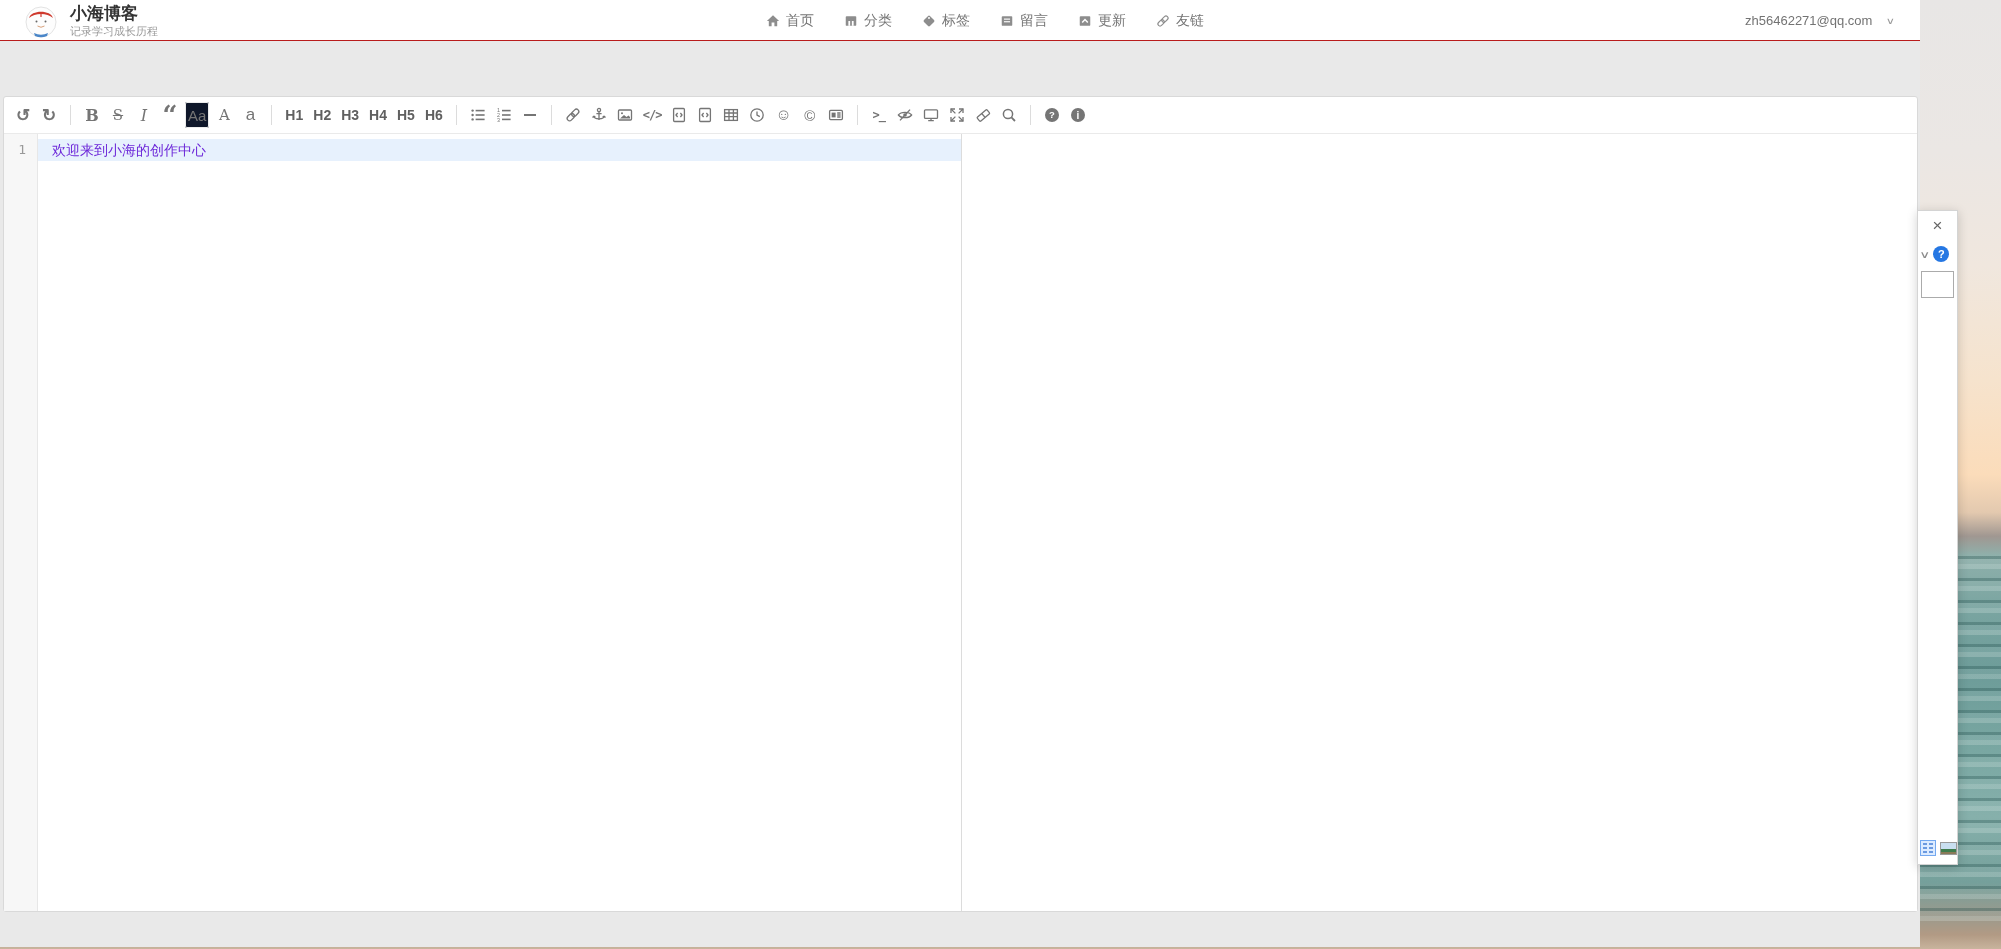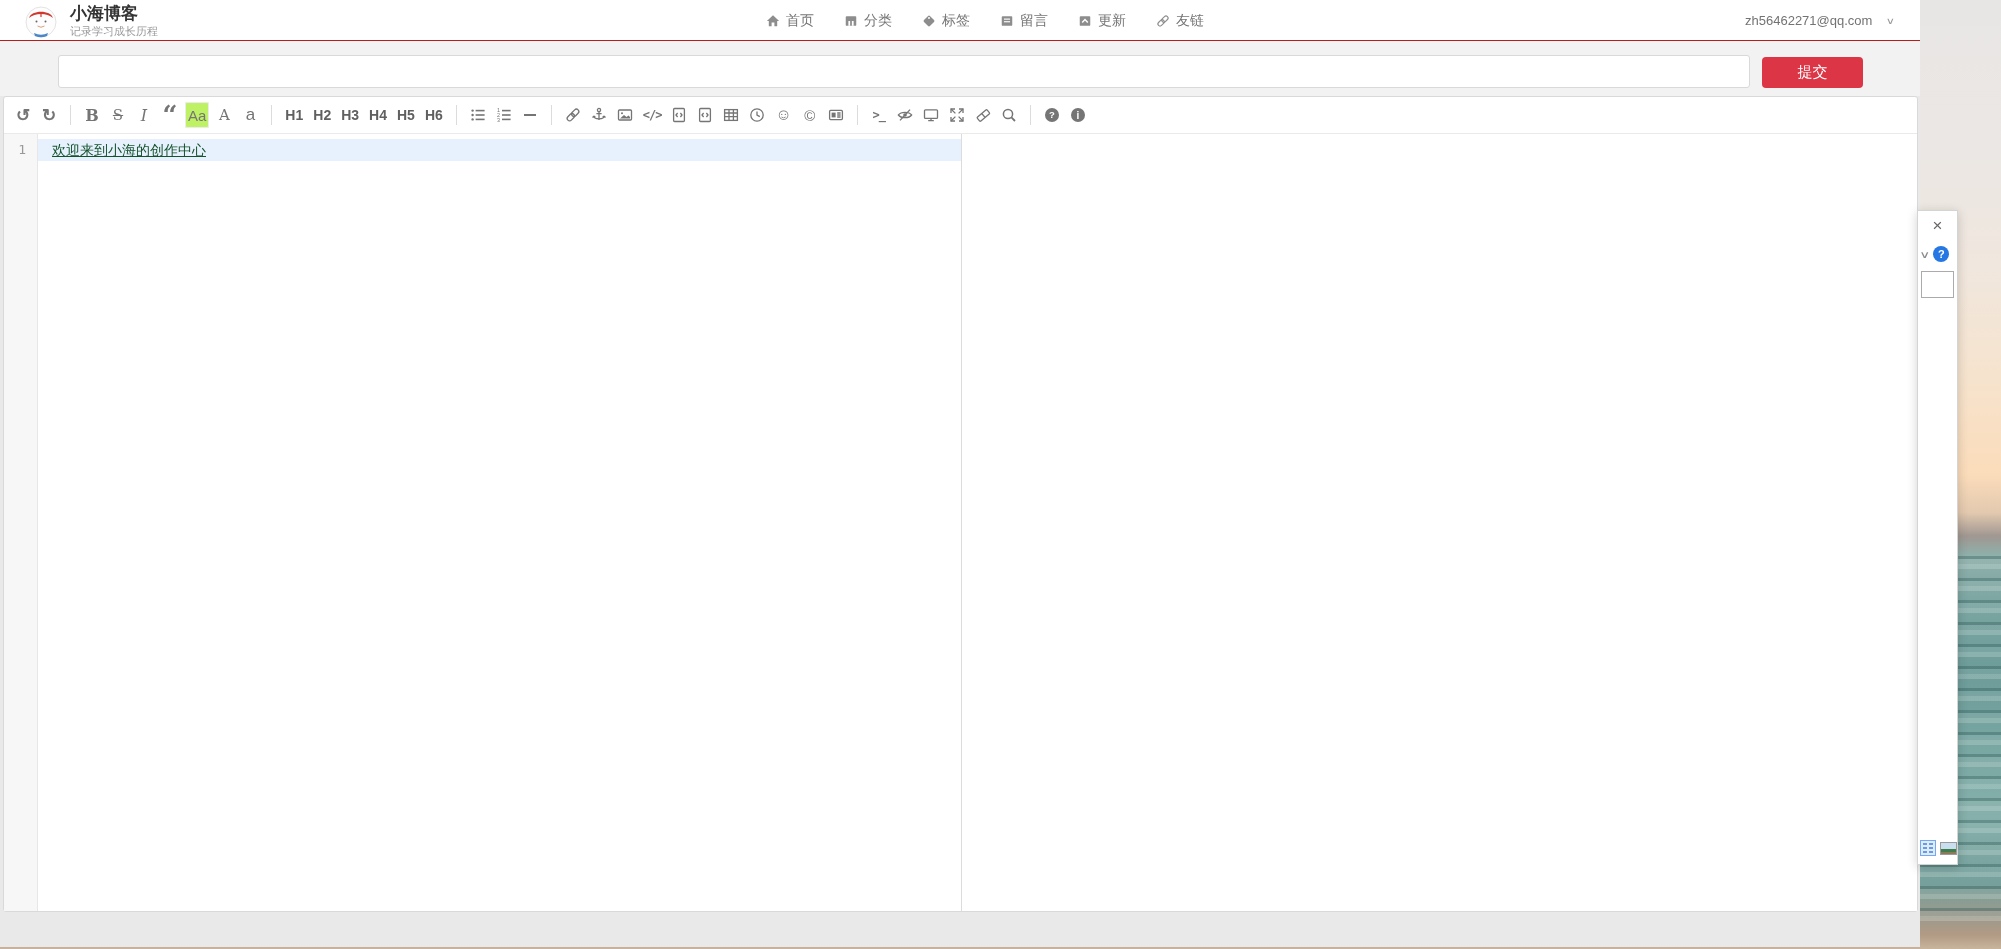--- a/index.html
+++ b/index.html
@@ -38,39 +38,39 @@
     border-radius:4px; font-size:15px; cursor:pointer; font-family:"Liberation Sans",sans-serif; }
 
   
   .editor { position:absolute; left:3px; top:96px; width:1915px; height:816px; background:#fff;
     border:1px solid #d9d9d9; border-radius:3px; }
   .toolbar { height:37px; border-bottom:1px solid #eaeaea; display:flex; align-items:center; padding-left:6px; }
   .tb-item { min-width:22px; height:26px; padding:0 3px; margin:0 2px; display:flex; align-items:center;
     justify-content:center; color:#757575; cursor:pointer; border-radius:2px; font-size:15px; }
   .tb-item svg { width:16px; height:16px; display:block; }
   .tb-divider { width:1px; height:20px; background:#dcdcdc; margin:0 8px; }
-  .is-hover { background:#bef264; box-shadow:inset 0 0 0 1px #ececec; }
+  .is-hover { background:#0f172a; box-shadow:inset 0 0 0 1px #ececec; }
   .g-undo,.g-redo { font-size:17px; font-weight:bold; }
   .g-bold { font-family:"DejaVu Serif",serif; font-weight:bold; font-size:16px; }
   .g-strikethrough { font-family:"DejaVu Serif",serif; font-size:15px; text-decoration:line-through; }
   .g-italic { font-family:"DejaVu Serif",serif; font-style:italic; font-size:16px; }
   .g-quote { font-family:"DejaVu Serif",serif; font-weight:bold; font-size:26px; line-height:40px; overflow:hidden; height:26px; }
   .g-ucwords { font-size:15px; }
   .g-uppercase { font-family:"DejaVu Serif",serif; font-size:15px; }
   .g-lowercase { font-size:17px; }
   .g-h { font-size:14px; font-weight:bold; color:#606060; }
   .g-code,.g-goto-line { font-family:"DejaVu Sans Mono",monospace; font-size:12px; font-weight:bold; letter-spacing:-1px; }
   .g-emoji { font-size:16px; }
   .g-html-entities { font-size:15px; }
 
   .cm { position:absolute; top:37px; left:0; right:0; bottom:0; display:flex; }
   .gutter { width:34px; background:#f7f7f7; border-right:1px solid #e7e7e7; padding-top:5px;
     font-family:"DejaVu Sans Mono",monospace; font-size:13px; color:#999; }
   .gutter .ln { height:22px; line-height:22px; text-align:right; padding-right:11px; }
-  .code { width:923px; padding-top:5px; font-size:14px; color:#14532d; cursor:text;text-decoration:underline; }
+  .code { width:923px; padding-top:5px; font-size:14px; color:#6d28d9; cursor:text; }
   .code .line { height:22px; line-height:22px; padding-left:14px; white-space:pre; }
   .code .line.active { background:#e7f1fd; }
   .pane-divider { width:1px; background:#dcdcdc; }
   .preview { flex:1; background:#fff; }
 
   
   .side-panel { position:absolute; left:1917px; top:210px; width:41px; height:655px; background:#fff;
     border:1px solid #d4d4d4; box-shadow:0 2px 10px rgba(0,0,0,.18); display:flex; flex-direction:column; align-items:center; }
   .panel-close { margin-top:7px; font-size:17px; color:#666; line-height:15px; cursor:pointer; }
   .panel-row { margin-top:13px; width:100%; padding-left:3px; display:flex; align-items:center; gap:5px; }
@@ -170,24 +170,20 @@
             </span>
             <span>友链</span>
           </span>
         </nav>
       <div class="user">
         <span class="user-email">zh56462271@qq.com</span>
         <span class="chev">∨</span>
       </div>
     </header>
 
-    <div class="compose">
-      <input class="title-input" placeholder="" style="">
-      <button class="submit" id="submitBtn" style="background: rgb(220, 53, 69);">提交</button>
-    </div>
 
     <div class="editor">
       <div class="toolbar" id="toolbar">
           <span class="tb-item g-undo">↺</span>
           <span class="tb-item g-redo">↻</span>
           <span class="tb-divider"></span>
           <span class="tb-item g-bold">B</span>
           <span class="tb-item g-strikethrough">S</span>
           <span class="tb-item g-italic">I</span>
           <span class="tb-item g-quote">“</span>

